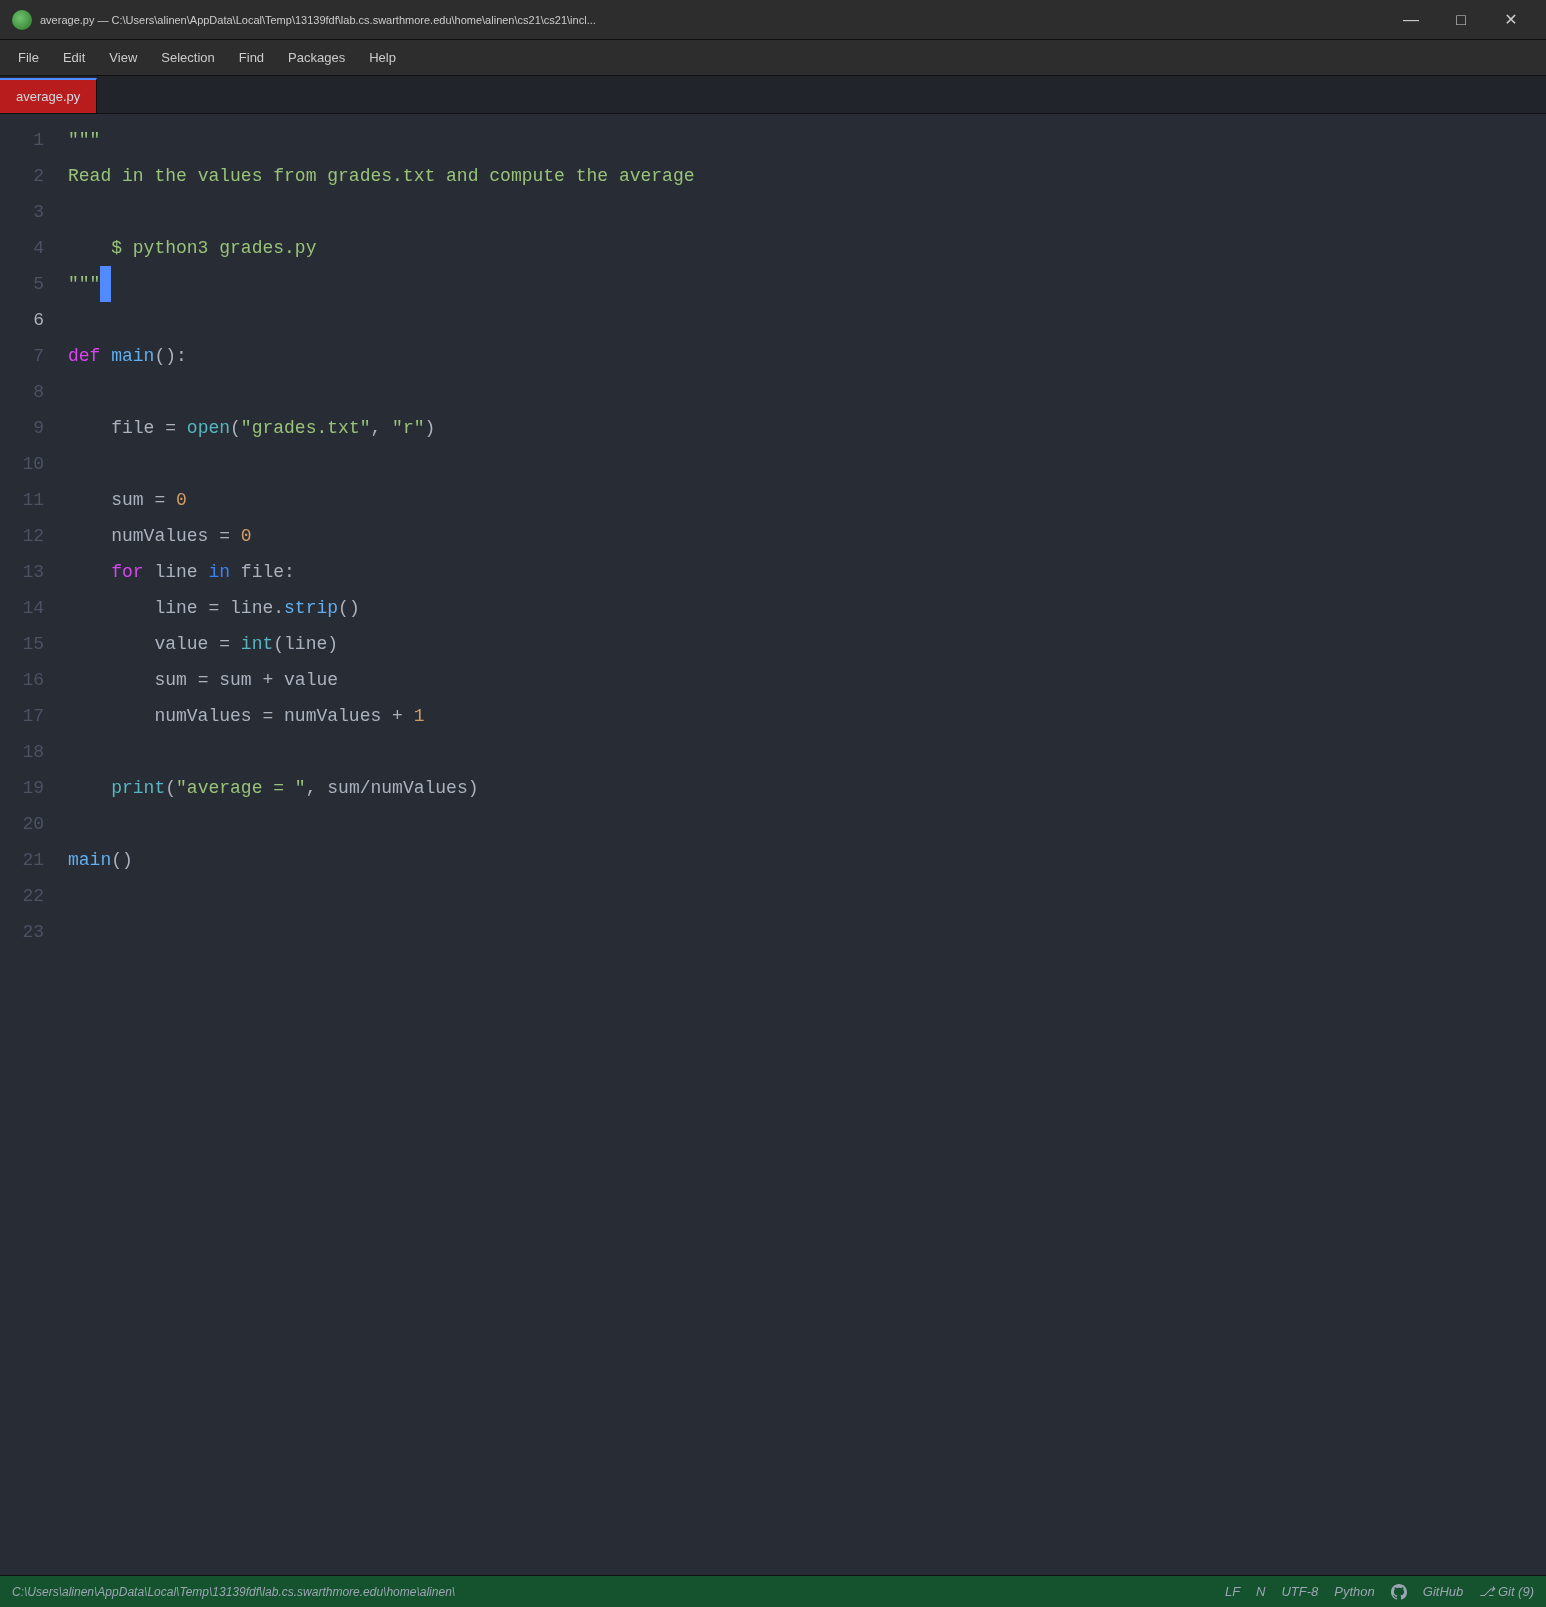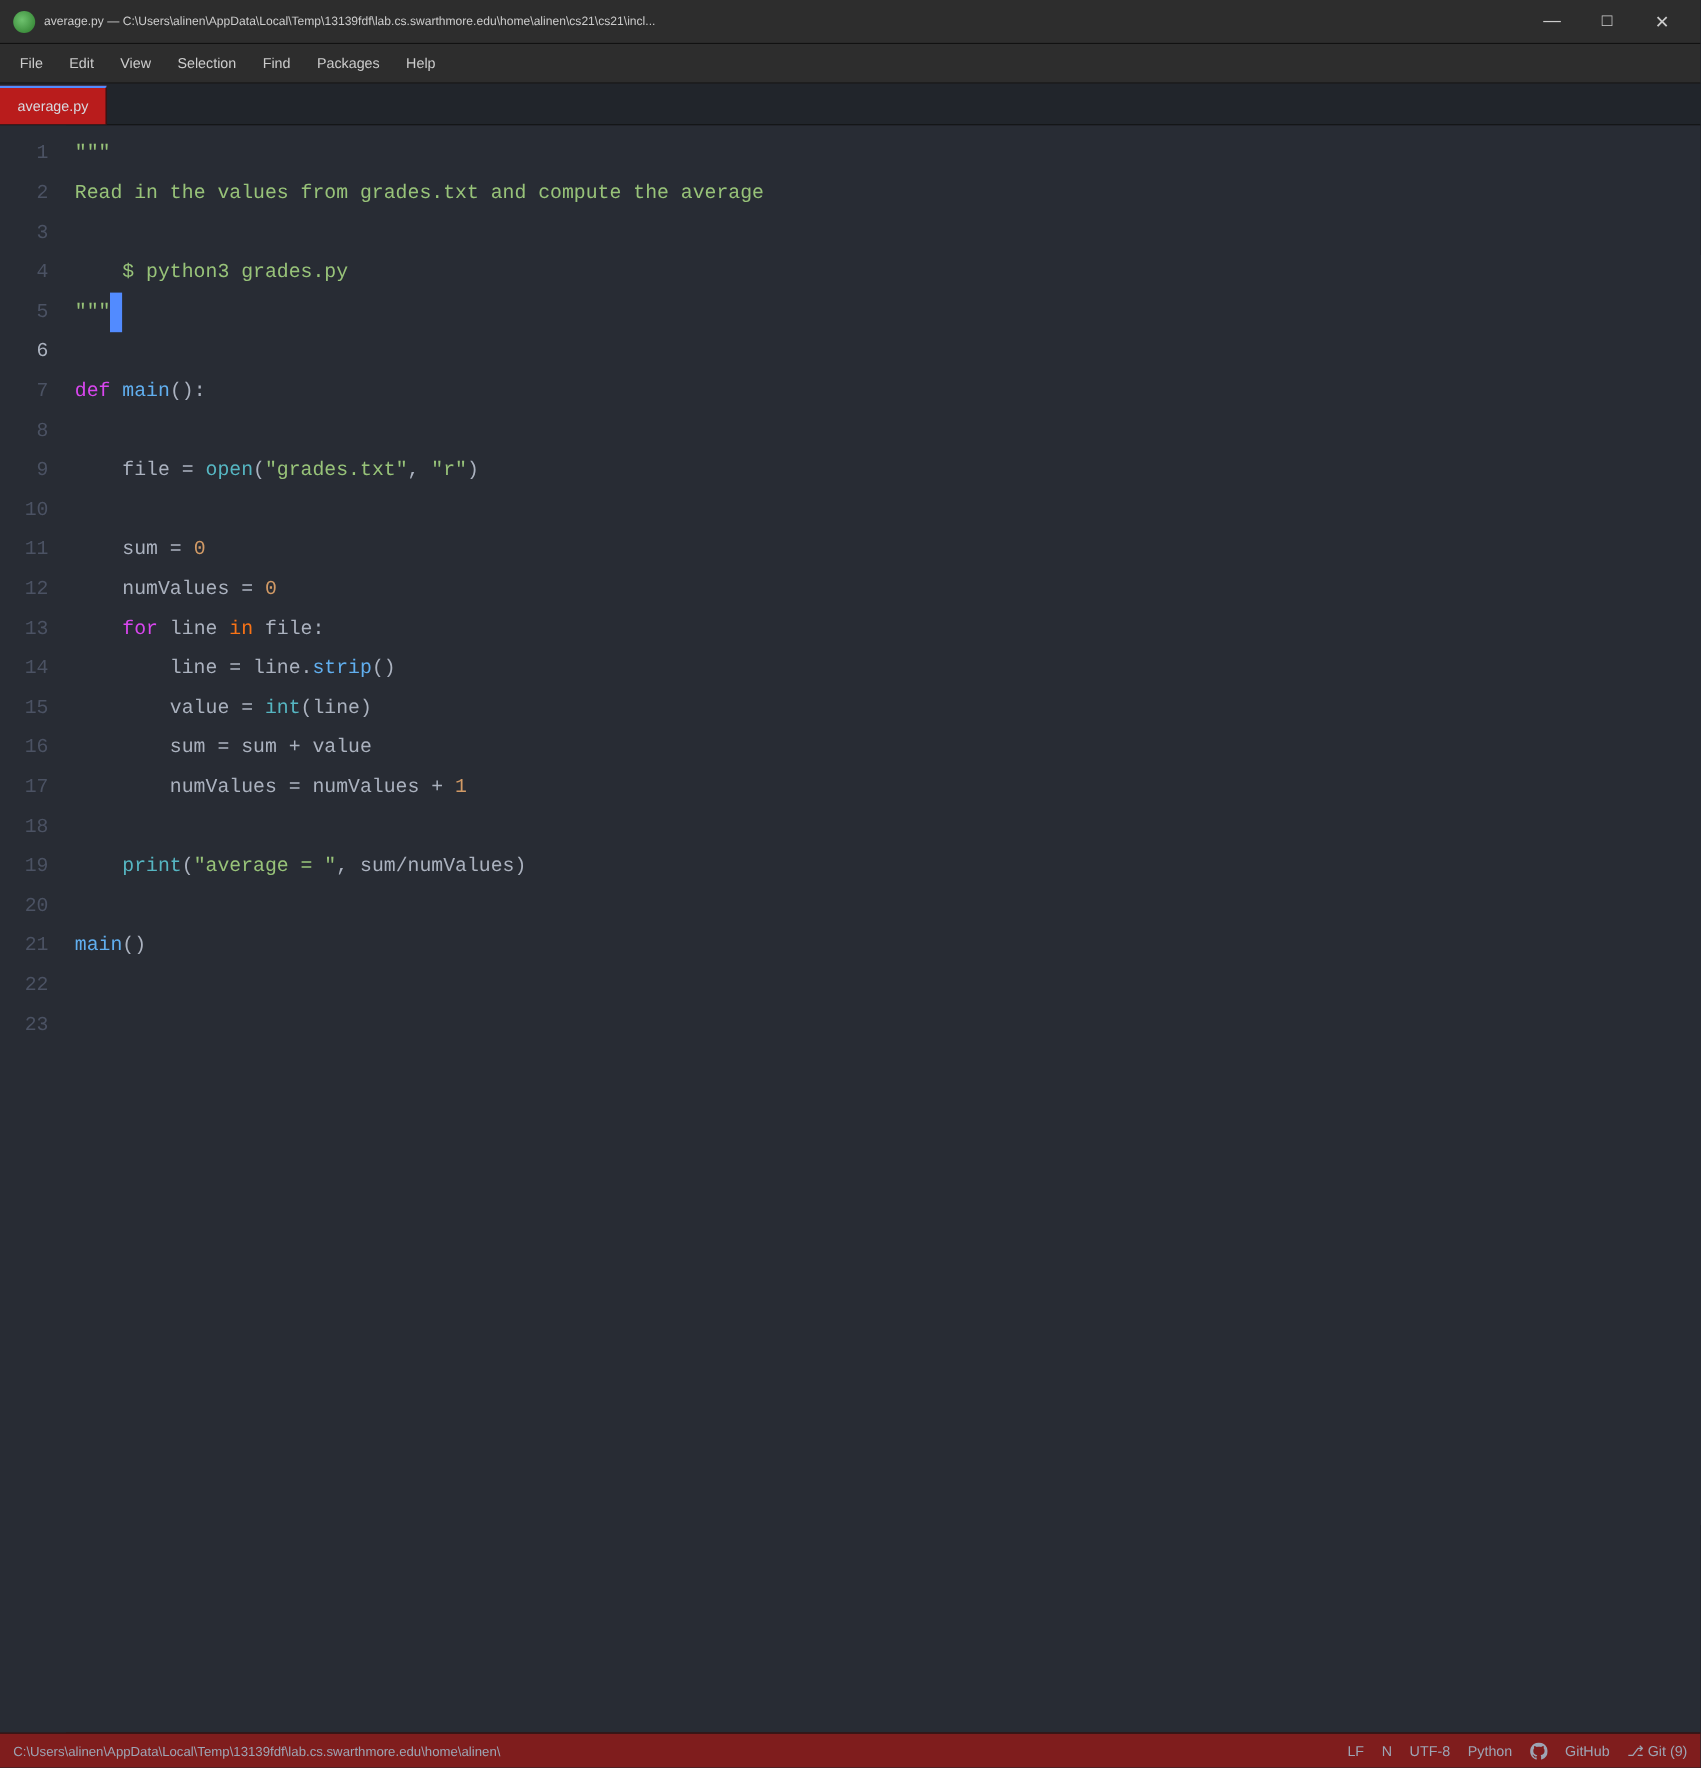--- a/index.html
+++ b/index.html
@@ -156,45 +156,46 @@
       line-height: 36px;
       font-size: 18px;
       font-family: 'Consolas', 'Courier New', monospace;
       white-space: pre;
       display: flex;
       align-items: center;
     }
 
     
     .c-docstring { color: #98c379; }  
-    .c-keyword { color: #f97316; }    
+    .c-keyword { color: #3b82f6; }    
     .c-keyword2 { color: #d946ef; }  
     .c-func { color: #61afef; }       
     .c-string { color: #98c379; }     
     .c-number { color: #d19a66; }     
     .c-builtin { color: #56b6c2; }        
     .c-normal { color: #abb2bf; }
     .c-method { color: #61afef; }      
 
     
     .cursor-char {
       background: #528bff;
       color: #fff;
     }
 
     
     #status-bar {
       width: 100%;
       height: 32px;
-      background: #7f1d1d;
+      background: #14532d;
       display: flex;
       align-items: center;
       justify-content: space-between;
       padding: 0 12px;
       border-top: 1px solid #111;
+      font-style: italic;
     }
 
     #status-left {
       color: #9da5b4;
       font-family: 'Segoe UI', Arial, sans-serif;
       font-size: 12px;
     }
 
     #status-right {
       display: flex;

